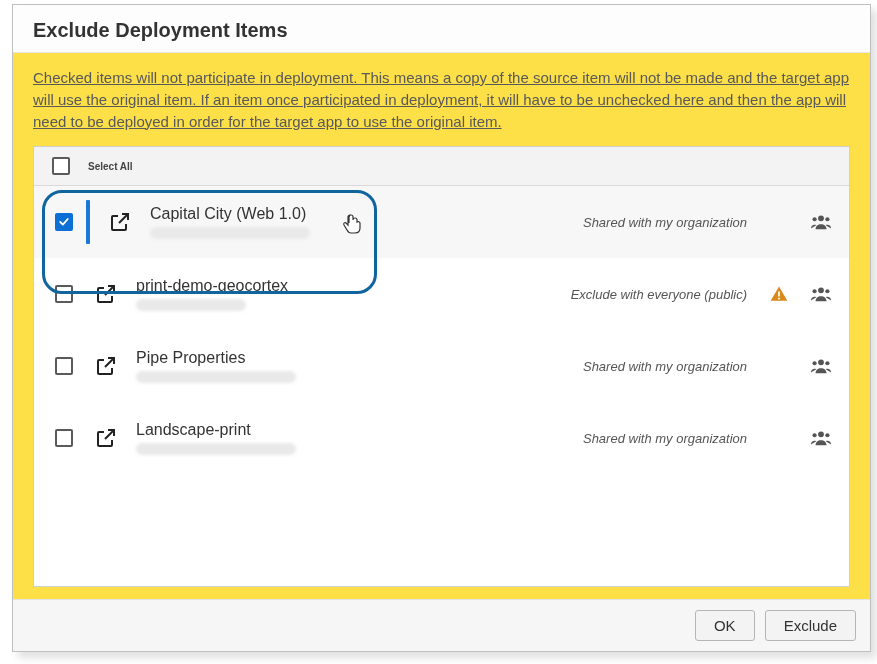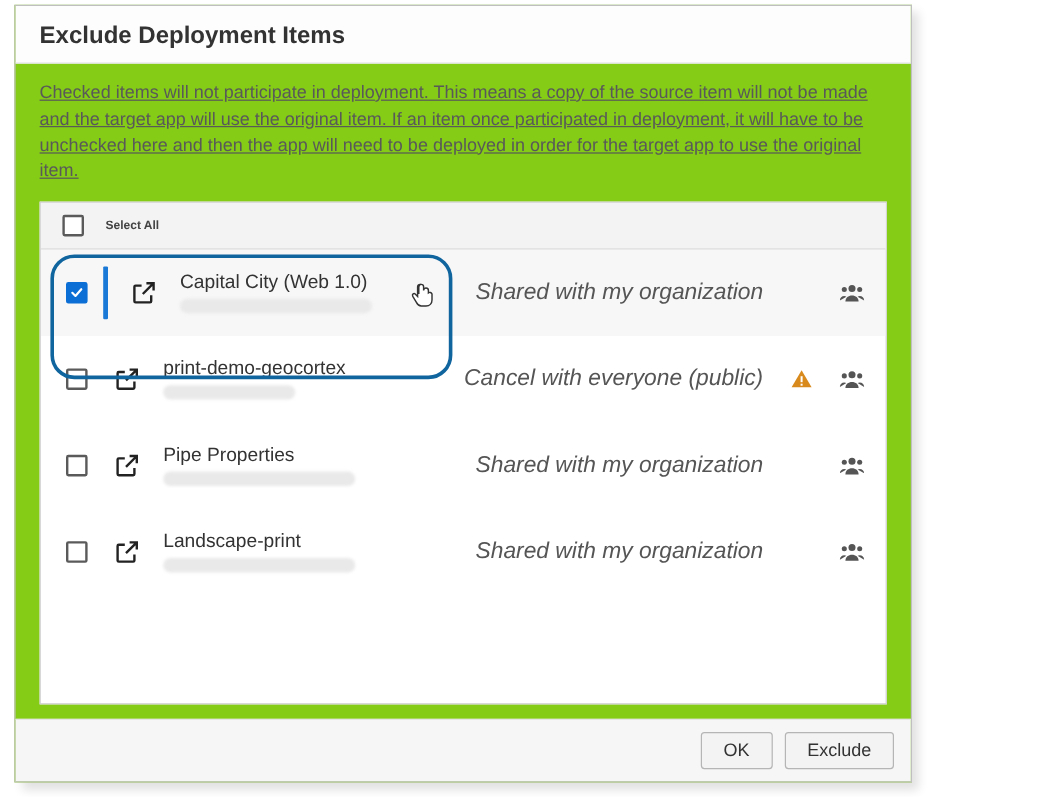--- a/index.html
+++ b/index.html
@@ -7,23 +7,23 @@
   body {
     font-family: "Segoe UI", Arial, Helvetica, sans-serif;
     background: #fff;
     width: 877px;
     height: 664px;
     position: relative;
   }
   .dialog {
     position: absolute;
     left: 12px; top: 4px;
-    width: 748px;
+    width: 859px;
     height: 648px;
-    background: #84cc16;
+    background: #fde047;
     border: 1px solid #bfbfbf;
     box-shadow: 6px 6px 8px rgba(0,0,0,0.12);
     display: flex;
     flex-direction: column;
   }
   .dialog-header {
     padding: 14px 20px 10px 20px;
     border-bottom: 1px solid #e5e5e5;
     background: #fdfdfd;
   }
@@ -88,21 +88,21 @@
     height: 12px;
     width: 160px;
     border-radius: 6px;
     background: #e9e9e9;
     filter: blur(1.5px);
   }
   .shared-cell {
     flex: 0 0 auto;
     font-style: italic;
     color: #555;
-    font-size: 19px;
+    font-size: 13px;
     text-align: right;
     padding-right: 4px;
   }
   .warn-cell { width: 24px; flex:0 0 auto; display:flex; align-items:center; justify-content:center; }
   .group-cell { width: 28px; flex:0 0 auto; display:flex; align-items:center; justify-content:center; color:#555; }
 
   
   .cb {
     width: 18px; height: 18px;
     border: 2px solid #5a5a5a;
@@ -225,21 +225,21 @@
           </div>
           <div class="icon-cell">
             <svg class="ext-icon-svg" width="24" height="24" viewBox="0 0 24 24">
                 <path d="M14 4 h6 v6 M20 4 L11 13 M18 14 v5 a1 1 0 0 1 -1 1 H5 a1 1 0 0 1 -1 -1 V7 a1 1 0 0 1 1 -1 h5"></path>
               </svg>
           </div>
           <div class="text-cell">
             <div class="item-title">print-demo-geocortex</div>
             <div class="item-sub" style="width:110px"></div>
           </div>
-          <div class="shared-cell">Cancel with everyone (public)</div>
+          <div class="shared-cell">Exclude with everyone (public)</div>
           <div class="warn-cell">
             <svg width="20" height="20" viewBox="0 0 24 24">
                 <path d="M12 3 L22 20 H2 Z" fill="#d98a1d"></path>
                 <rect x="11" y="9" width="2" height="6" fill="#fff"></rect>
                 <rect x="11" y="16.5" width="2" height="2" fill="#fff"></rect>
               </svg>
           </div>
           <div class="group-cell">
             <svg width="22" height="22" viewBox="0 0 24 24" fill="#555">
                 <circle cx="12" cy="8" r="3.2"></circle>

